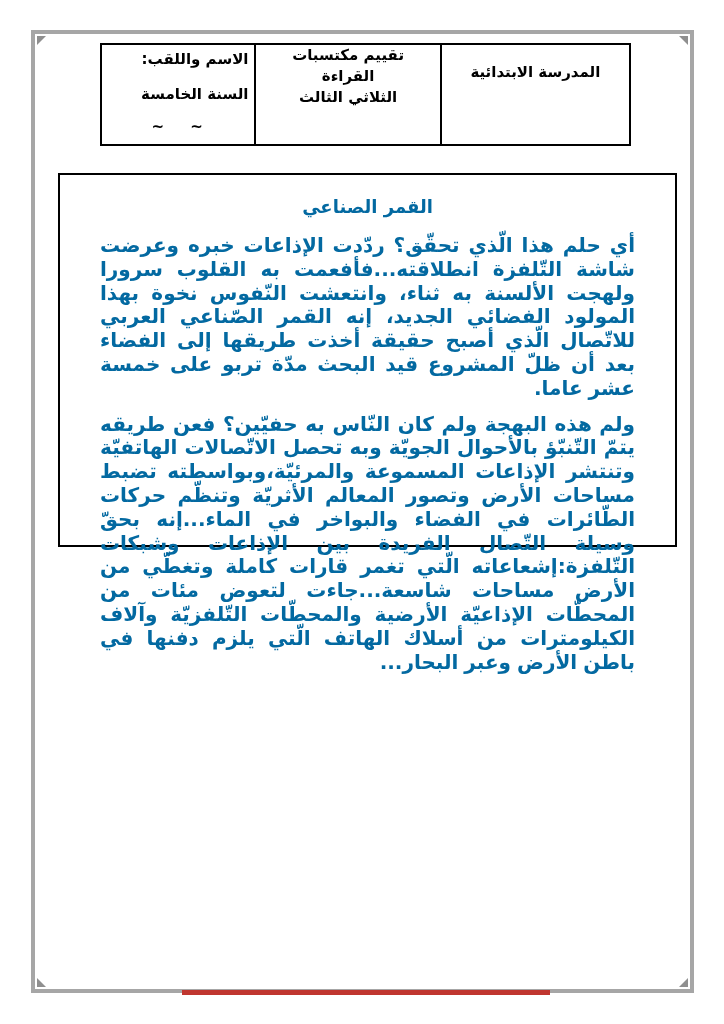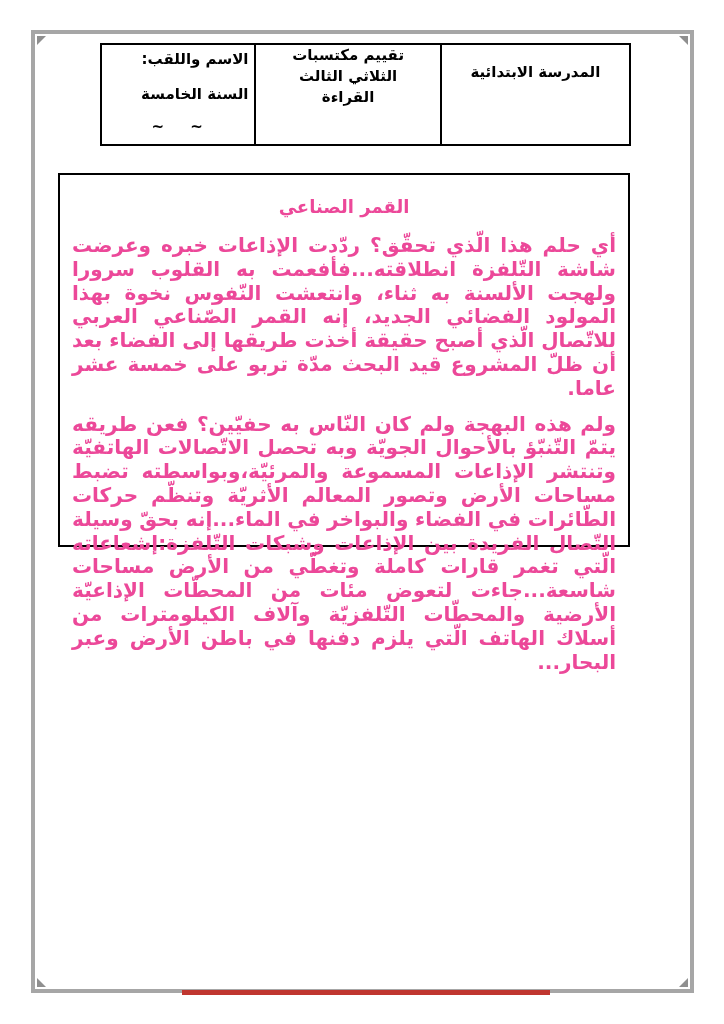--- a/index.html
+++ b/index.html
@@ -26,23 +26,23 @@
   .cell{box-sizing:border-box;overflow:hidden;}
   .cell-school{width:190px;border-left:2px solid #000;font-size:15px;
     text-align:center;padding-top:18px;}
   .cell-assessment{width:186px;border-left:2px solid #000;font-size:15px;
     text-align:center;line-height:21px;}
   .cell-name{width:153px;font-size:15px;display:flex;flex-direction:column;
     padding:5px 6px 4px 4px;text-align:right;line-height:19px;gap:16px;}
   .cell-name .tildes{text-align:center;font-size:15px;line-height:14px;}
   
   .reading-box{
-    position:absolute;left:58px;top:173px;width:572px;height:374px;
+    position:absolute;left:58px;top:173px;width:619px;height:374px;
     border:2px solid #000;box-sizing:border-box;direction:rtl;
-    padding:6px 0;color:#ec4899;
+    padding:6px 28px;color:#0369a1;
   }
   .reading-title{
     text-align:center;font-weight:bold;font-size:18px;margin:15px 0 17px 0;
   }
   .reading-text p{
     margin:12px;font-size:20px;font-weight:bold;line-height:23.8px;
     text-align:justify;text-align-last:right;word-spacing:-1px;
   }
   
   .red-line{
@@ -61,22 +61,22 @@
     <div class="tri tri-bl"></div>
     <div class="tri tri-br"></div>
   </div>
 
   <div class="header-table">
     <div class="cell cell-school">
       <span>المدرسة الابتدائية</span>
     </div>
     <div class="cell cell-assessment">
       <div>تقييم مكتسبات</div>
+      <div>القراءة</div>
       <div>الثلاثي الثالث</div>
-      <div>القراءة</div>
     </div>
     <div class="cell cell-name">
       <div>الاسم واللقب:</div>
       <div>السنة الخامسة</div>
       <div class="tildes">~&nbsp;&nbsp;&nbsp;&nbsp;&nbsp;~</div>
     </div>
   </div>
 
   <div class="reading-box">
     <div class="reading-title">القمر الصناعي</div>

